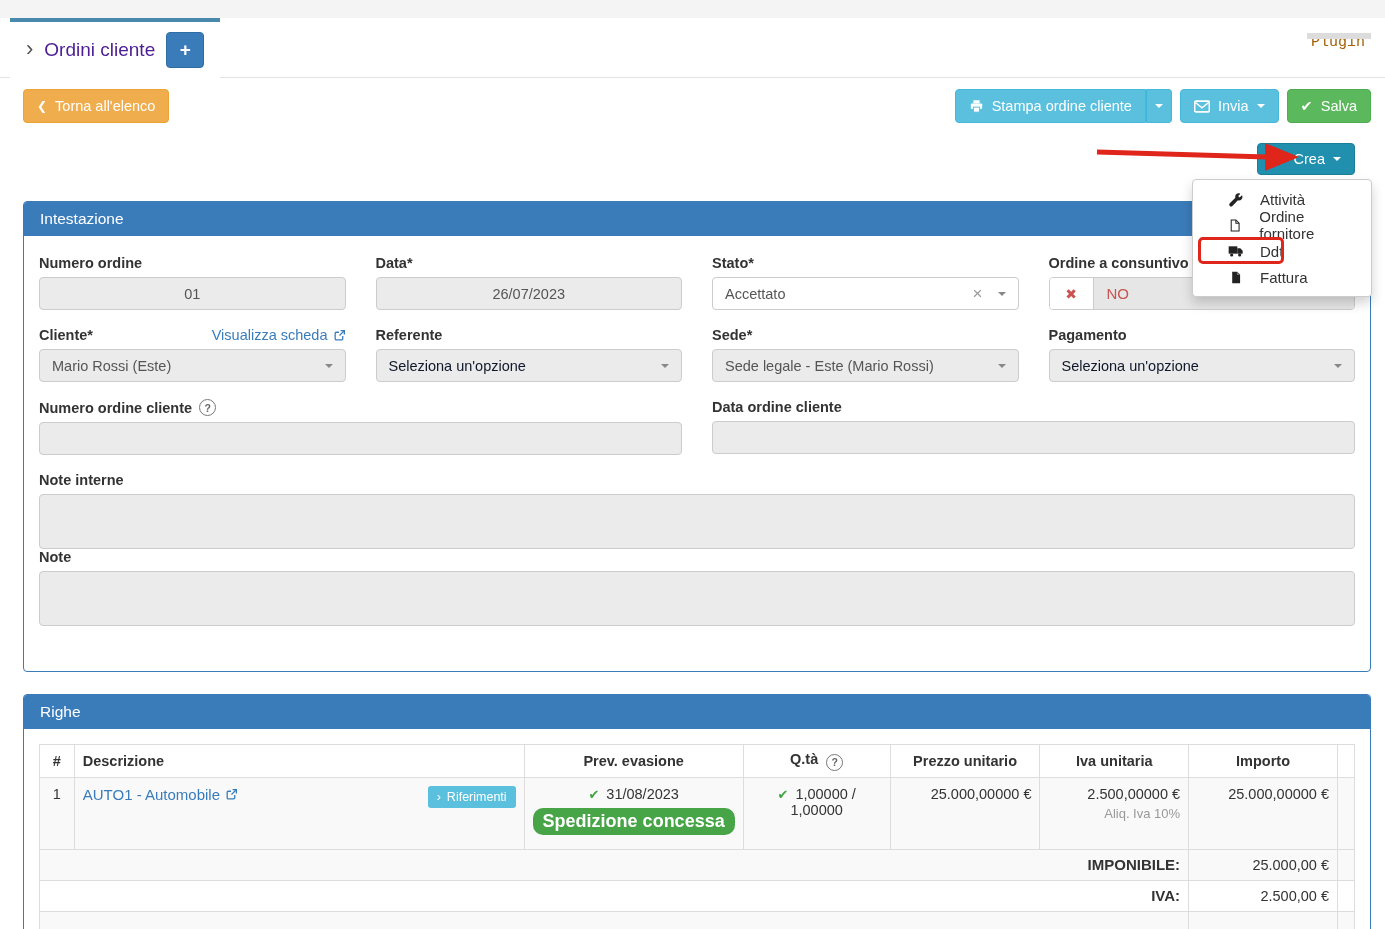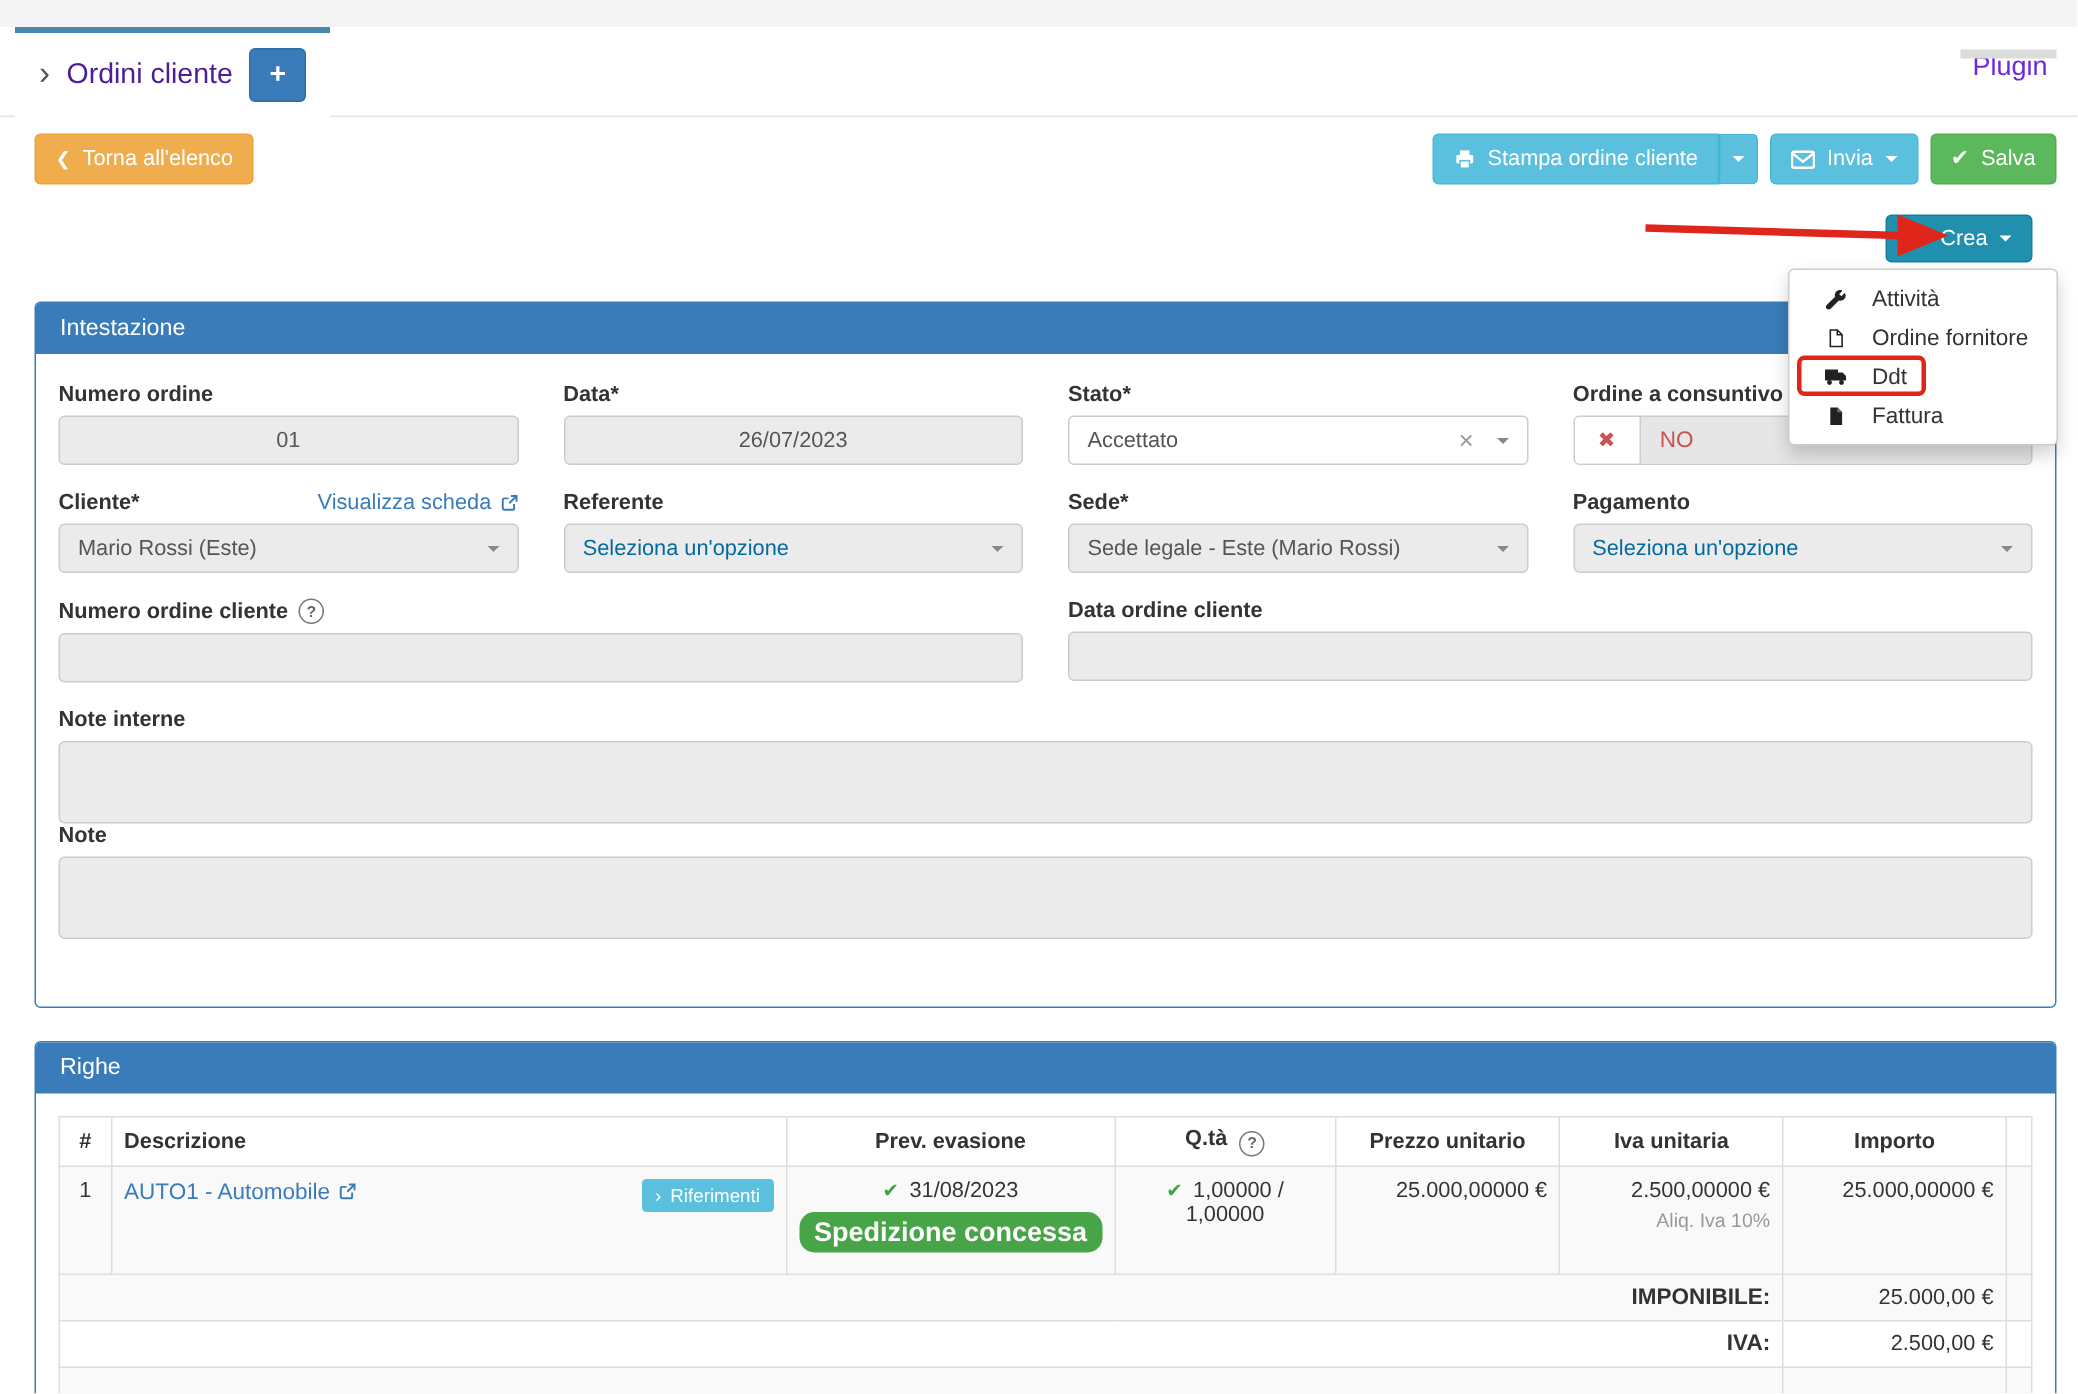--- a/index.html
+++ b/index.html
@@ -7,21 +7,21 @@
         font-family:"Liberation Sans","DejaVu Sans",sans-serif;color:#333;}
   
   .topstrip{height:18px;background:#f4f4f4;}
   .tabbar{position:relative;height:59px;border-bottom:1px solid #e3e3e3;background:#fff;}
   .tab{position:absolute;left:10px;top:0;height:60px;box-sizing:border-box;background:#fff;
        border-top:4px solid #4889ad;display:flex;align-items:center;padding:0 16px;gap:11px;cursor:pointer;}
   .tab-chev{font-size:22px;color:#555;line-height:1;margin-top:-3px;}
   .tab-title{font-size:19px;color:#4c1d95;}
   .add-btn{width:36px;height:34px;background:#3a7cba;border:1px solid #2e6da4;border-radius:4px;color:#fff;
        font-size:19px;font-weight:bold;display:flex;align-items:center;justify-content:center;cursor:pointer;}
-  .plugin{position:absolute;right:20px;top:16px;font-size:18px;color:#6d28d9;text-decoration:none;cursor:pointer;}
+  .plugin{position:absolute;right:20px;top:16px;font-size:15px;color:#a16207;text-decoration:none;cursor:pointer;font-family:Liberation Mono, monospace;}
   .grey-stub{position:absolute;left:1307px;top:15px;width:64px;height:6px;background:#dcdcdc;}
   
   .toolbar{display:flex;justify-content:space-between;align-items:flex-start;margin:11px 14px 0 23px;height:34px;}
   .btn{display:inline-flex;align-items:center;gap:8px;height:34px;box-sizing:border-box;padding:0 13px;
        border-radius:4px;color:#fff;font-size:14.5px;border:1px solid transparent;cursor:pointer;
        font-family:inherit;background:none;white-space:nowrap;}
   .btn-warn{background:#f0ad4e;border-color:#eea236;}
   .btn-info{background:#5bc0de;border-color:#46b8da;}
   .btn-success{background:#5cb85c;border-color:#4cae4c;}
   .btn-crea{background:#2090ae;border-color:#1b7e99;height:32px;}
@@ -29,42 +29,42 @@
   .split{display:inline-flex;}
   .split .main{border-radius:4px 0 0 4px;}
   .split .caret-seg{border-radius:0 4px 4px 0;width:26px;padding:0;justify-content:center;border-left:1px solid #3db5d8;}
   .caret{width:0;height:0;border-left:4px solid transparent;border-right:4px solid transparent;
          border-top:4px solid currentColor;display:inline-block;}
   .chevl{font-size:12px;line-height:1;}
   .crea-btn{position:absolute;right:30px;top:143px;z-index:15;text-align:center;}
   
   .arrow-svg{position:absolute;left:1095px;top:141px;z-index:30;pointer-events:none;}
   .menu{position:absolute;left:1192px;top:179px;width:180px;box-sizing:border-box;background:#fff;
-        border:1px solid #ccc;border-radius:4px;box-shadow:0 6px 12px rgba(0,0,0,.18);padding:6px 0;z-index:20;}
+        border:1px solid #ccc;border-radius:4px;box-shadow:0 6px 12px rgba(0,0,0,.18);padding:6px 12px;z-index:20;}
   .menu-item{height:26px;display:flex;align-items:center;gap:16px;padding-left:22px;font-size:15px;color:#333;cursor:pointer;}
   .menu-item .mi{width:17px;display:flex;justify-content:center;}
   .redbox{position:absolute;left:5px;top:57px;width:86px;height:27px;border:3px solid #e0251b;
           border-radius:5px;box-sizing:border-box;pointer-events:none;}
   
   .panel{border:1px solid #3a7cba;border-radius:4px;margin:0 14px 0 23px;background:#fff;}
   .panel-first{margin-top:78px;}
   .panel-h{background:#3a7cba;color:#fff;padding:8px 16px;font-size:15.5px;border-radius:3px 3px 0 0;}
   .panel-b{padding:19px 15px 28px 15px;}
   
   .grid4{display:grid;grid-template-columns:repeat(4,1fr);column-gap:30px;}
   .grid2{display:grid;grid-template-columns:repeat(2,1fr);column-gap:30px;}
   .fld{margin-bottom:17px;}
   .lbl{font-weight:bold;font-size:14.5px;color:#333;margin-bottom:6px;display:flex;align-items:center;gap:7px;}
   .lblrow{display:flex;justify-content:space-between;align-items:center;margin-bottom:6px;}
   .lnk{color:#3a7cba;text-decoration:none;font-size:14.5px;display:inline-flex;align-items:center;gap:5px;cursor:pointer;}
   .input{height:33px;box-sizing:border-box;border:1px solid #ccc;border-radius:4px;background:#ebebeb;
          display:flex;align-items:center;padding:0 12px;font-size:14.5px;color:#555;}
   .input.center{justify-content:center;}
   .input.white{background:#fff;}
-  .ph{color:#0369a1;}
+  .ph{color:#0f172a;}
   .sel-caret{margin-left:auto;color:#888;}
   .clear-x{color:#999;font-size:17px;margin-left:auto;margin-right:15px;line-height:1;cursor:pointer;}
   .ta{height:53px;background:#ebebeb;border:1px solid #ccc;border-radius:4px;}
   .q{width:15px;height:15px;border:1px solid #777;border-radius:50%;font-size:10.5px;color:#666;
      display:inline-flex;align-items:center;justify-content:center;font-weight:bold;flex:none;}
   .oc{height:33px;box-sizing:border-box;border:1px solid #ccc;border-radius:4px;display:flex;overflow:hidden;cursor:pointer;}
   .oc-x{width:43px;background:#fff;border-right:1px solid #ccc;display:flex;align-items:center;justify-content:center;
         color:#c9534f;font-size:14px;font-weight:bold;}
   .oc-val{flex:1;background:#e6e6e6;display:flex;align-items:center;padding-left:13px;color:#c9534f;font-size:15px;}
   

